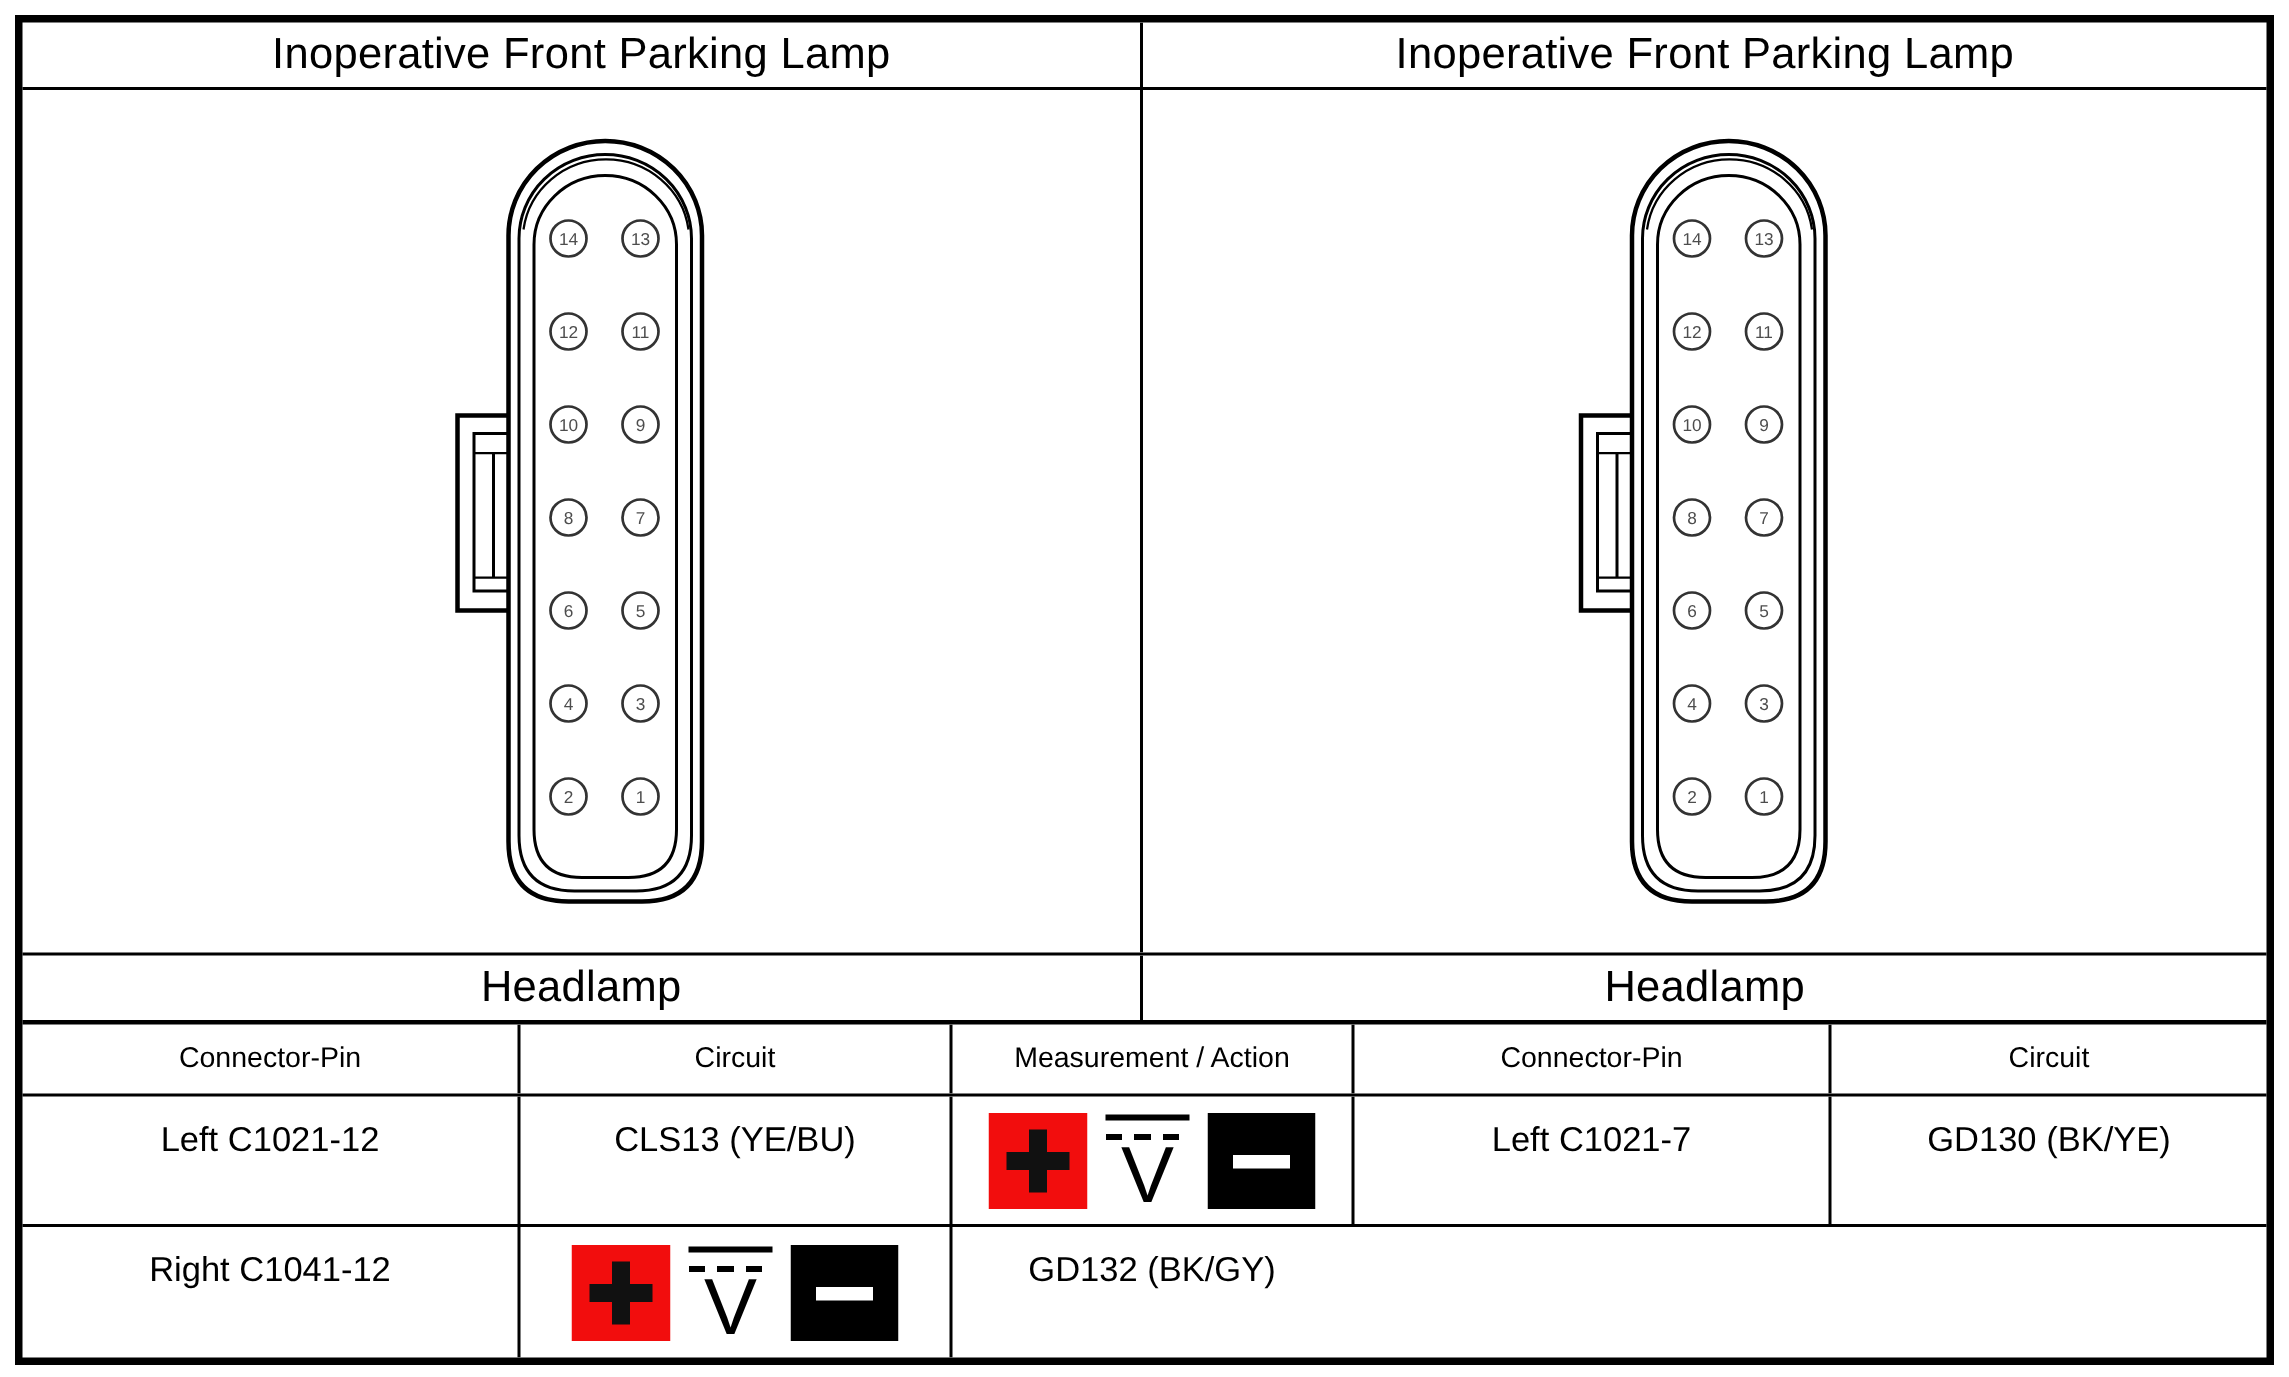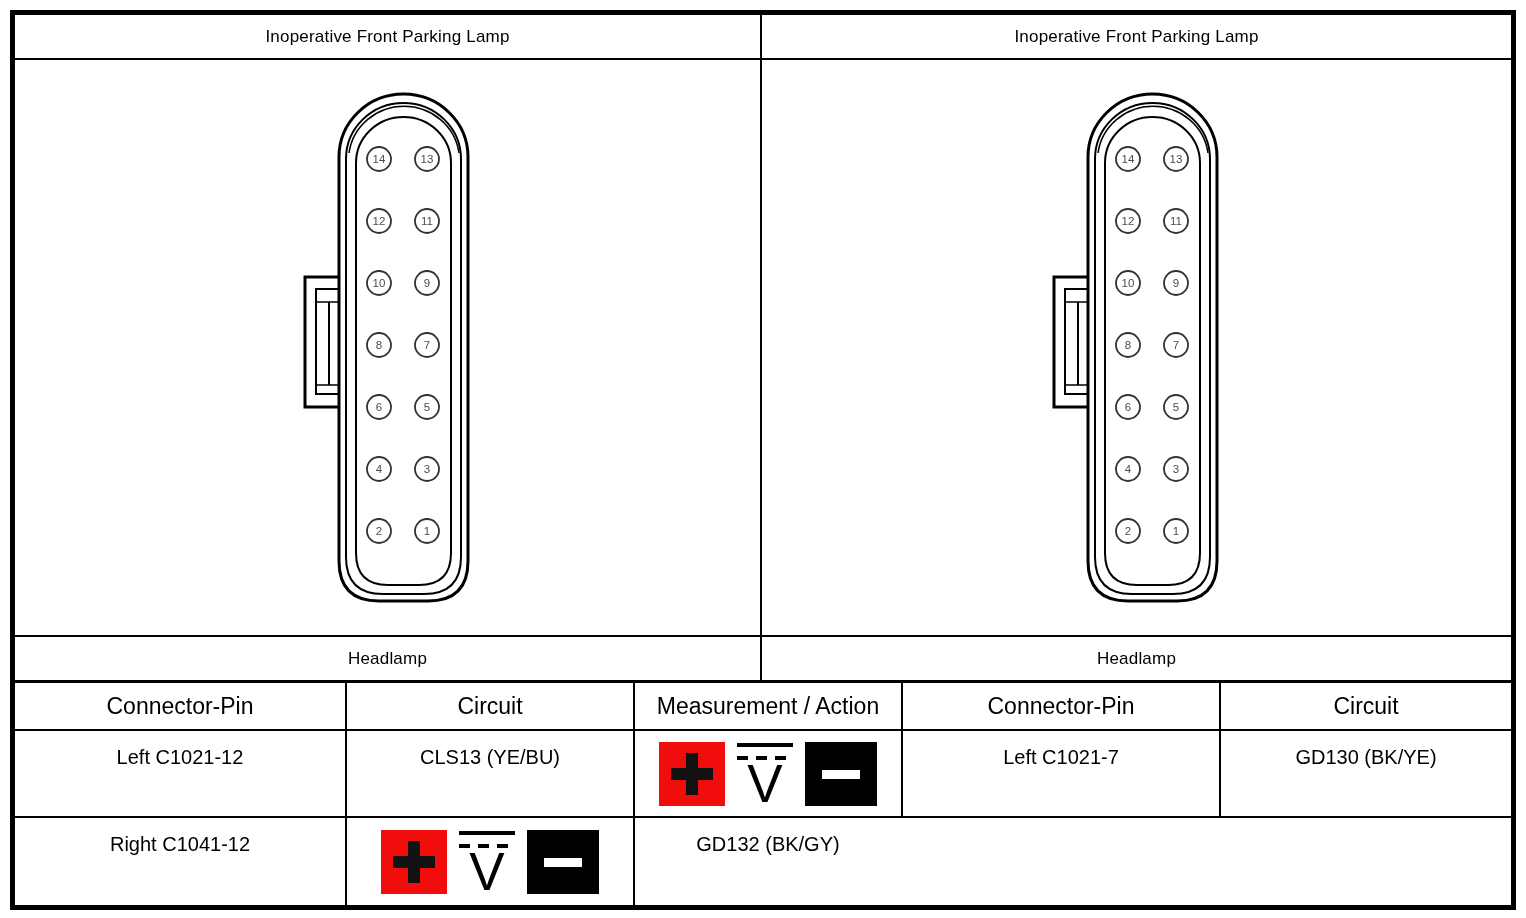--- a/index.html
+++ b/index.html
@@ -14,32 +14,32 @@
   .split { display:grid; grid-template-columns:747px 749px; }
   .split > div { box-sizing:border-box; }
   .split > div:first-child { border-right:2px solid #000; }
   .row-title { border-bottom:2px solid #000; }
   .row-figure { border-bottom:2px solid #000;text-decoration:underline; }
   .row-caption { border-bottom:3px solid #000; }
   .row-thead { border-bottom:2px solid #000; }
   .row-data1 { border-bottom:2px solid #000; }
   .title-cell, .caption-cell {
     display:flex; align-items:center; justify-content:center;
-    font-size:17px; letter-spacing:0.2px;
+    font-size:29px; letter-spacing:0.2px;
   }
   .figure-cell { display:flex; align-items:center; justify-content:center; }
   .cols5 { display:grid; grid-template-columns:330px 288px 268px 318px 292px; }
   .cols5 > div { box-sizing:border-box; }
   .cols5 > div + div { border-left:2px solid #000; }
   .th-cell {
     display:flex; align-items:center; justify-content:center;
-    font-size:23px;
+    font-size:19px;
   }
   .txt-cell {
-    text-align:center; font-size:20px; padding-top:15px;
+    text-align:center; font-size:23px; padding-top:15px;
   }
   .measure-cell {
     display:flex; align-items:center; justify-content:center; gap:12px;
   }
   .volt-symbol { width:56px; }
   .volt-solid { height:4px; background:#000; }
   .volt-dashed {
     height:4px; margin-top:9px;
     background:repeating-linear-gradient(90deg,#000 0 11px,transparent 11px 19px);
   }

